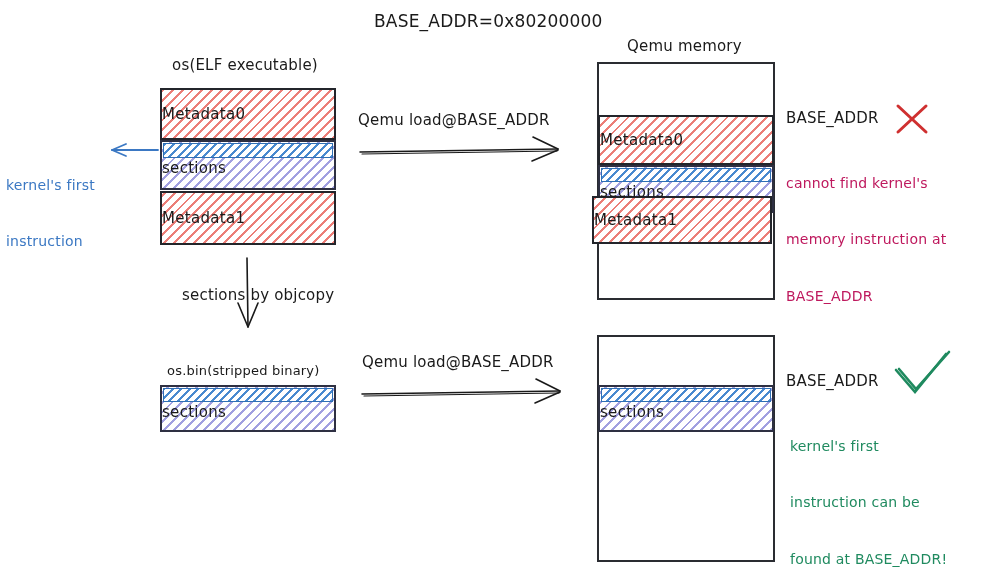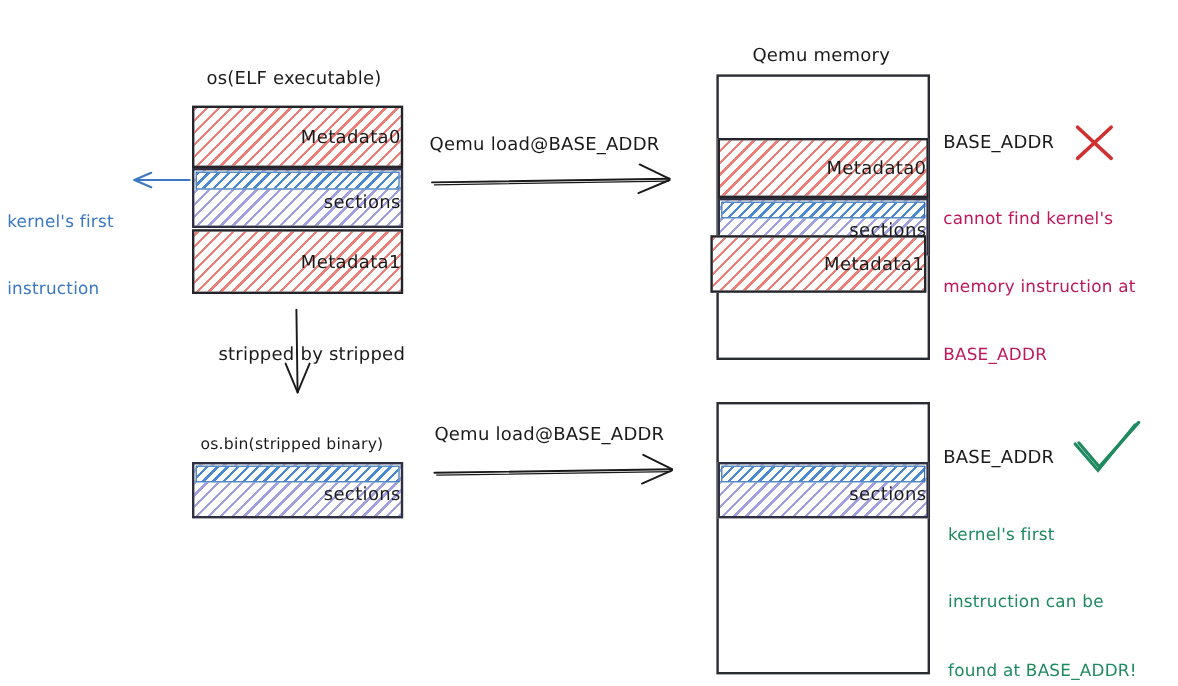--- a/index.html
+++ b/index.html
@@ -24,22 +24,21 @@
     color: #1a1a1a;
     white-space: pre;
     line-height: 1.35;
     letter-spacing: 0.2px;
   }
   .blk {
     position: absolute;
     box-sizing: border-box;
     display: flex;
     align-items: center;
-    justify-content: flex-end;
-    padding-left: 20px;
+    justify-content: flex-start;
   }
   .blk > span {
     position: relative;
     z-index: 3;
     font-family: "DejaVu Sans", sans-serif;
     color: #1a1a1a;
     letter-spacing: 0.3px;
   }
   
   .hatch-red {
@@ -88,20 +87,21 @@
     height: 572px;
     pointer-events: none;
     overflow: visible;
   }
 </style>
 </head>
 <body>
 
 <div id="stage">
 
+  <div class="lbl" style="left:374px; top:10px; font-size:17px;">BASE_ADDR=0x80200000</div>
 
   <div class="lbl" style="left:172px; top:55px; font-size:15px;">os(ELF executable)</div>
 
   <div class="blk hatch-red" style="left:160px; top:88px; width:176px; height:52px;">
     <span style="font-size:15px;">Metadata0</span>
   </div>
 
   <div class="blk hatch-purple" style="left:160px; top:140px; width:176px; height:50px;">
     <span style="font-size:15px; margin-top:6px;">sections</span>
   </div>
@@ -138,21 +138,21 @@
   </div>
 
   <div class="lbl" style="left:786px; top:108px; font-size:15px;">BASE_ADDR</div>
 
   <div class="lbl ann-red" style="left:786px; top:136px; font-size:14px;">
     <div>cannot find kernel's</div>
     <div>memory instruction at</div>
     <div>BASE_ADDR</div>
   </div>
 
-  <div class="lbl" style="left:182px; top:285px; font-size:15px;">stripped by stripped</div>
+  <div class="lbl" style="left:182px; top:285px; font-size:15px;">sections by objcopy</div>
 
   <div class="lbl" style="left:167px; top:362px; font-size:13px;">os.bin(stripped binary)</div>
 
   <div class="blk hatch-purple" style="left:160px; top:385px; width:176px; height:47px;">
     <span style="font-size:15px; margin-top:6px;">sections</span>
   </div>
   <div class="blk hatch-blue" style="left:163px; top:388px; width:170px; height:14px;">
     <span></span>
   </div>
 

